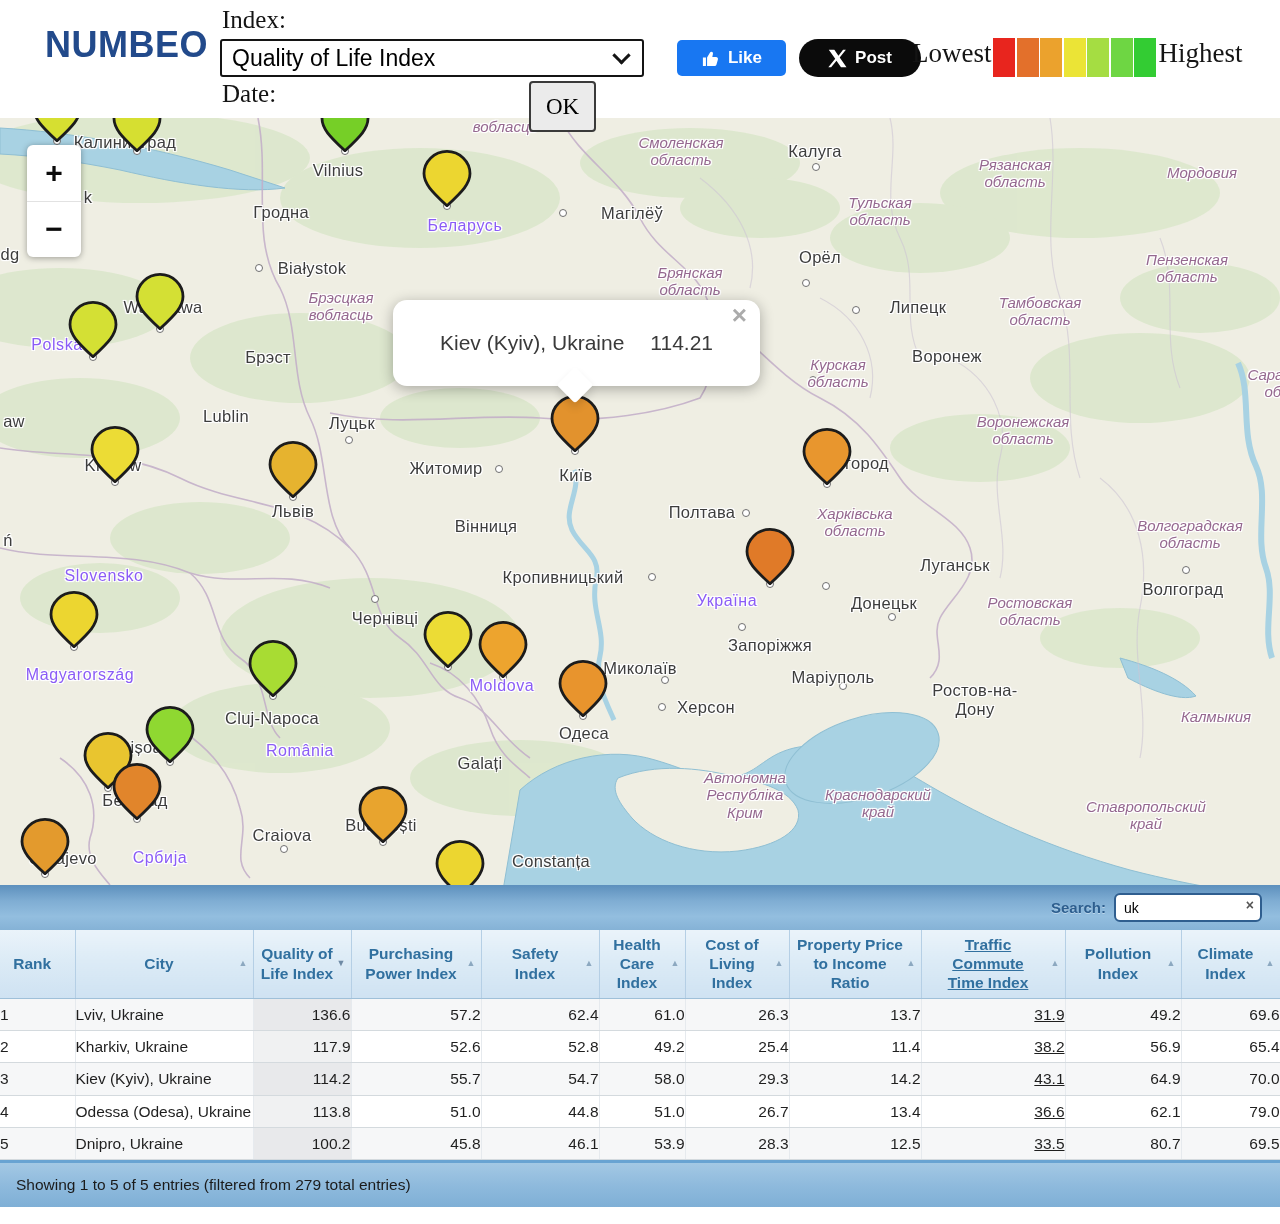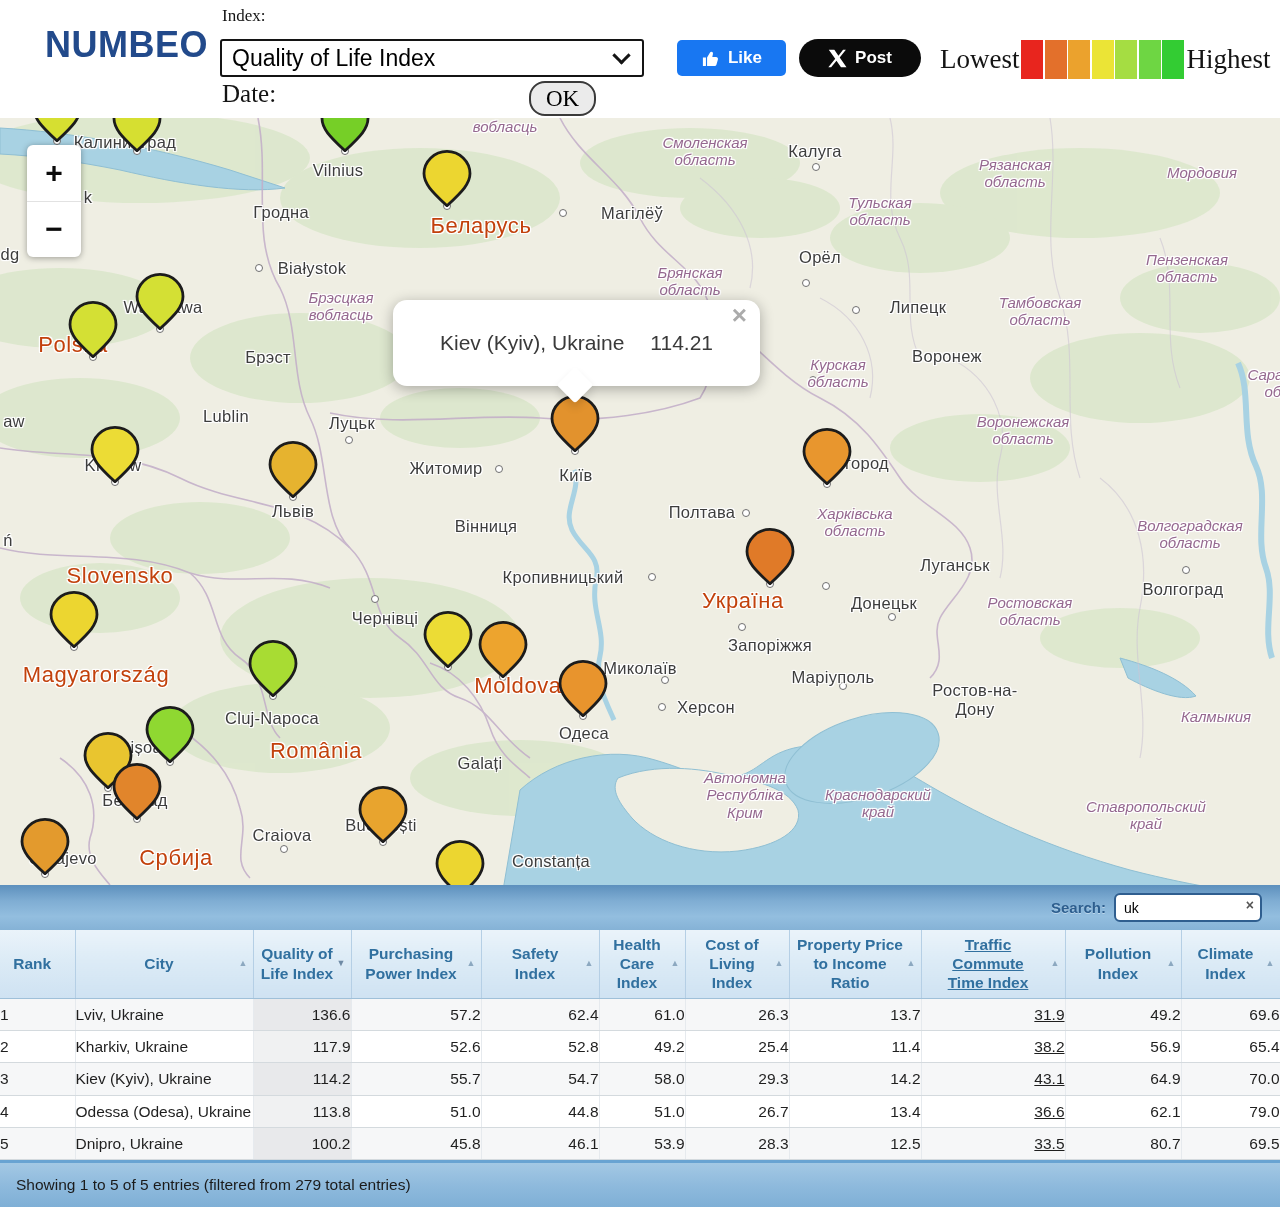--- a/index.html
+++ b/index.html
@@ -3,52 +3,52 @@
 <meta charset="utf-8">
 <style>
   html,body{margin:0;padding:0;background:#fff;}
   .page{position:relative;width:1280px;height:1224px;overflow:hidden;background:#fff;
         font-family:"Liberation Sans",sans-serif;}
 
   
   .hdr{position:absolute;left:0;top:0;width:1280px;height:118px;background:#fff;z-index:20;margin-left:37px;}
   .logo{position:absolute;left:8px;top:24px;font-size:36px;font-weight:800;color:#224a8b;letter-spacing:.5px;}
   .lbl-serif{font-family:"Liberation Serif",serif;color:#141414;}
-  .index-label{position:absolute;left:185px;top:6px;font-size:17px;}
+  .index-label{position:absolute;left:185px;top:6px;font-size:25px;}
   .sel{position:absolute;display:flex;align-items:center;background:#fff;border:2px solid #141414;border-radius:3px;
        box-sizing:border-box;cursor:pointer;}
   .sel-index{left:183px;top:39px;width:424px;height:38px;font-size:23px;padding-left:10px;}
   .sel-date{left:257px;top:81px;width:226px;height:35px;font-size:22px;padding-left:8px;}
   .chev{position:absolute;right:14px;top:50%;width:10px;height:10px;border-right:3px solid #141414;
         border-bottom:3px solid #141414;transform:translateY(-70%) rotate(45deg);}
   .date-label{position:absolute;left:185px;top:80px;font-size:25px;}
-  .ok-btn{position:absolute;left:492px;top:81px;width:67px;height:35px;background:#ebebeb;border:2px solid #3a3a3a;
-          border-radius:16px;font-family:"Liberation Serif",serif;font-size:23px;display:flex;align-items:center;
+  .ok-btn{position:absolute;left:492px;top:81px;width:67px;height:51px;background:#ebebeb;border:2px solid #3a3a3a;
+          border-radius:4px;font-family:"Liberation Serif",serif;font-size:23px;display:flex;align-items:center;
           justify-content:center;box-sizing:border-box;cursor:pointer;}
   .like-btn{position:absolute;left:640px;top:40px;width:109px;height:36px;background:#1877f2;border-radius:5px;
             color:#fff;font-weight:bold;font-size:17px;display:flex;align-items:center;justify-content:center;
             gap:8px;cursor:pointer;}
   .post-btn{position:absolute;left:762px;top:39px;width:122px;height:38px;background:#0b0b0b;border-radius:19px;
             color:#fff;font-weight:bold;font-size:17px;display:flex;align-items:center;justify-content:center;
             gap:8px;cursor:pointer;}
-  .legend{position:absolute;left:903px;top:38px;height:42px;display:flex;align-items:center;}
+  .legend{position:absolute;left:875px;top:38px;height:42px;display:flex;align-items:flex-start;}
   .legend .word{font-family:"Liberation Serif",serif;font-size:27px;color:#141414;}
   .legend-scale{display:flex;gap:1.5px;margin:0 2px;}
   .legend-scale .swatch{width:22px;height:39px;}
 
   
   .map{position:absolute;left:0;top:118px;width:1280px;height:767px;overflow:hidden;background:#efeee3;cursor:grab;}
   .map svg.bg{position:absolute;left:0;top:0;z-index:0;}
   .mdot{position:absolute;width:8px;height:8px;border:1.5px solid #6f6f6f;border-radius:50%;background:#fff;
         z-index:2;transform:translate(-50%,-50%);box-sizing:border-box;}
   .mlabel{position:absolute;transform:translate(-50%,-50%);z-index:3;white-space:pre-line;text-align:center;
           line-height:1.15;pointer-events:none;
           text-shadow:0 0 3px #fff,0 0 3px #fff,1px 1px 0 #fff,-1px -1px 0 #fff,1px -1px 0 #fff,-1px 1px 0 #fff;}
   .mlabel.city{font-size:16.5px;color:#3d3d3d;letter-spacing:.3px;}
-  .mlabel.country{font-size:22px;color:#c2410c;letter-spacing:.6px;margin-left:16px;}
+  .mlabel.country{font-size:16px;color:#8b5cf6;letter-spacing:.6px;}
   .mlabel.region{font-size:15px;font-style:italic;color:#95688f;}
   .pin{position:absolute;width:54px;height:58px;z-index:4;cursor:pointer;}
   .zoomctl{position:absolute;left:27px;top:27px;width:54px;height:112px;background:#fff;border-radius:6px;
            box-shadow:0 1px 6px rgba(0,0,0,.35);z-index:7;display:flex;flex-direction:column;overflow:hidden;}
   .zbtn{flex:1;display:flex;align-items:center;justify-content:center;font-size:30px;font-weight:bold;
         color:#0b0b0b;cursor:pointer;}
   .zbtn:first-child{border-bottom:1px solid #e2e2e2;}
   .popup{position:absolute;left:393px;top:182px;width:367px;height:86px;background:#fff;border-radius:14px;
          box-shadow:0 3px 14px rgba(0,0,0,.3);z-index:6;display:flex;align-items:center;justify-content:center;
          gap:26px;font-size:21px;color:#3a3a3a;}
@@ -286,21 +286,21 @@
         <div class="mlabel city" style="left: 8px; top: 422px;">ń</div>
         <div class="mlabel country" style="left: 57px; top: 227px;">Polska</div>
         <div class="mlabel country" style="left: 465px; top: 108px;">Беларусь</div>
         <div class="mlabel country" style="left: 104px; top: 458px;">Slovensko</div>
         <div class="mlabel country" style="left: 80px; top: 557px;">Magyarország</div>
         <div class="mlabel country" style="left: 727px; top: 483px;">Україна</div>
         <div class="mlabel country" style="left: 502px; top: 568px;">Moldova</div>
         <div class="mlabel country" style="left: 300px; top: 633px;">România</div>
         <div class="mlabel country" style="left: 160px; top: 740px;">Србија</div>
         <div class="mlabel region" style="left: 505px; top: 9px;">вобласць</div>
-        <div class="mlabel region" style="left: 681px; top: 33px; margin-left: 24px;">Смоленская
+        <div class="mlabel region" style="left: 681px; top: 33px;">Смоленская
 область</div>
         <div class="mlabel region" style="left: 1015px; top: 55px;">Рязанская
 область</div>
         <div class="mlabel region" style="left: 1202px; top: 55px;">Мордовия</div>
         <div class="mlabel region" style="left: 880px; top: 93px;">Тульская
 область</div>
         <div class="mlabel region" style="left: 690px; top: 163px;">Брянская
 область</div>
         <div class="mlabel region" style="left: 1187px; top: 150px;">Пензенская
 область</div>

